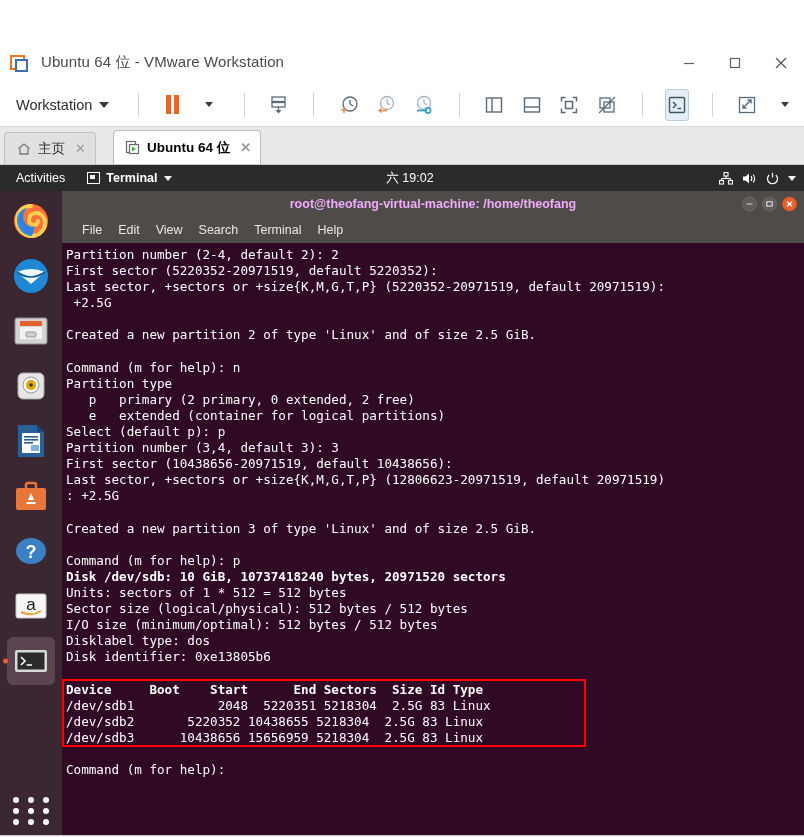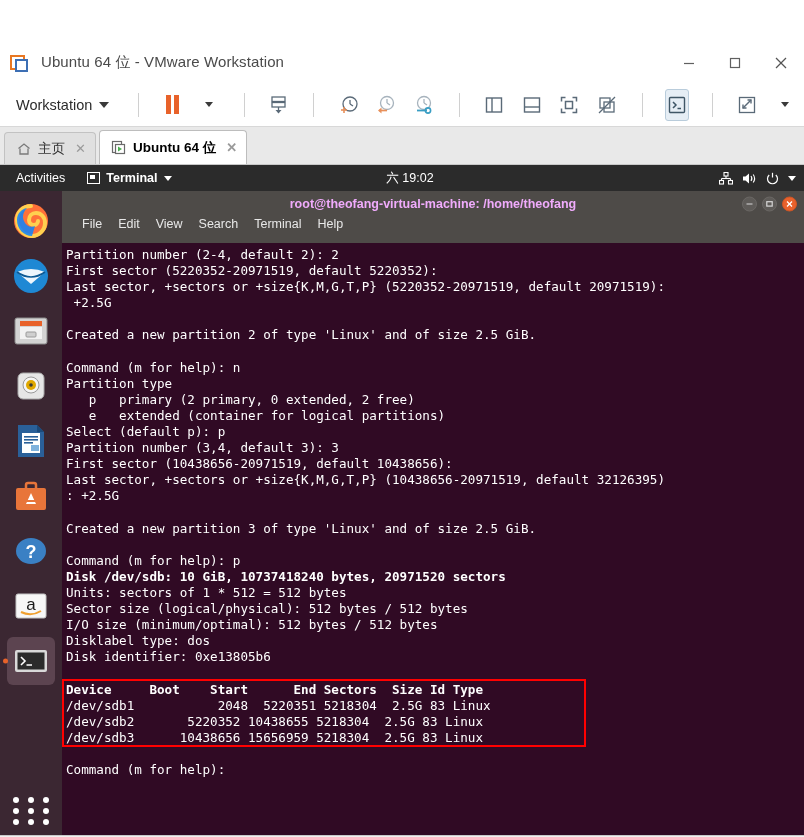--- a/index.html
+++ b/index.html
@@ -44,21 +44,21 @@
     border-radius: 3px; }
   .tb-btn.active { background: #e6eef5; border: 1px solid #b9ccdb; }
   .tb-pause { display: flex; gap: 3px; align-items: center; padding: 0 4px; }
   .tb-pause i { display: block; width: 5px; height: 19px; background: #e8622a; }
 
   
   .vm-tabbar { height: 38px; background: #e9e9e9; display: flex; align-items: flex-end;
     padding-left: 4px; border-bottom: 1px solid #c8c8c8; }
   .vm-tab { height: 32px; display: flex; align-items: center; gap: 6px;
     padding: 0 9px 0 11px; background: #e0e0e0; border: 1px solid #c2c2c2; border-bottom: none;
-    border-radius: 4px 4px 0 0; margin-right: 3px; font-size: 13.5px; color: #333; }
+    border-radius: 4px 4px 0 0; margin-right: 17px; font-size: 13.5px; color: #333; }
   .vm-tab.active { background: #ffffff; height: 34px; border-color: #bdbdbd; color: #000; font-weight: bold; }
   .tab-x { color: #9a9a9a; font-size: 13px; margin-left: 4px; }
   .tab-ico { width: 16px; height: 16px; position: relative; }
   .home-ico svg, .vm-ico svg { display: block; }
 
   
   .guest { position: relative; width: 804px; height: 670px; background: #2c001e; overflow: hidden; }
 
   .u-topbar { height: 26px; background: #2b2b2b; display: flex; align-items: center;
     color: #ffffff; font-size: 12.5px; padding: 0 8px; position: relative; }
@@ -90,21 +90,21 @@
     display: flex; flex-direction: column; }
   .term-head { height: 26px; background: #4e4b48; display: flex; align-items: center;
     justify-content: center; position: relative; }
   .term-title { color: #f0abfc; font-size: 12.5px; font-weight: bold; text-align: right; }
   .term-btns { position: absolute; right: 7px; top: 50%; transform: translateY(-50%);
     display: flex; gap: 5px; }
   .tb-circ { width: 15px; height: 15px; border-radius: 50%; background: #5e5b58;
     display: flex; align-items: center; justify-content: center; color: #ddd; font-size: 9px;
     border: 1px solid #6a6764; }
   .tb-circ.x { background: #e8612c; color: #fff; border-color: #cf5525; }
-  .term-menu { height: 26px; background: #4e4b48; display: flex; 
+  .term-menu { height: 26px; background: #4e4b48; display: flex; align-items: center;
     gap: 16px; padding-left: 20px; color: #e8e8e8; font-size: 12.5px; }
   .term-body { flex: 1; background: #300a24; position: relative; overflow: hidden;
     padding: 4px 0 0 4px; }
   pre.term-text {
     font-family: "DejaVu Sans Mono", "Liberation Mono", monospace;
     font-size: 12.6px; line-height: 16.1px; color: #ffffff;
     white-space: pre; margin: 0; letter-spacing: 0px;
   }
   .bold-line { font-weight: bold; }
   .hl-box { position: absolute; left: 3px; top: 0; border: 2px solid #ff0000;
@@ -455,21 +455,21 @@
 <span></span>
 <span>Created a new partition 2 of type 'Linux' and of size 2.5 GiB.</span>
 <span></span>
 <span>Command (m for help): n</span>
 <span>Partition type</span>
 <span>   p   primary (2 primary, 0 extended, 2 free)</span>
 <span>   e   extended (container for logical partitions)</span>
 <span>Select (default p): p</span>
 <span>Partition number (3,4, default 3): 3</span>
 <span>First sector (10438656-20971519, default 10438656):</span>
-<span>Last sector, +sectors or +size{K,M,G,T,P} (10438656-20971519, default 32126395)</span>
+<span>Last sector, +sectors or +size{K,M,G,T,P} (12806623-20971519, default 20971519)</span>
 <span>: +2.5G</span>
 <span></span>
 <span>Created a new partition 3 of type 'Linux' and of size 2.5 GiB.</span>
 <span></span>
 <span>Command (m for help): p</span>
 <span class="bold-line">Disk /dev/sdb: 10 GiB, 10737418240 bytes, 20971520 sectors</span>
 <span>Units: sectors of 1 * 512 = 512 bytes</span>
 <span>Sector size (logical/physical): 512 bytes / 512 bytes</span>
 <span>I/O size (minimum/optimal): 512 bytes / 512 bytes</span>
 <span>Disklabel type: dos</span>

